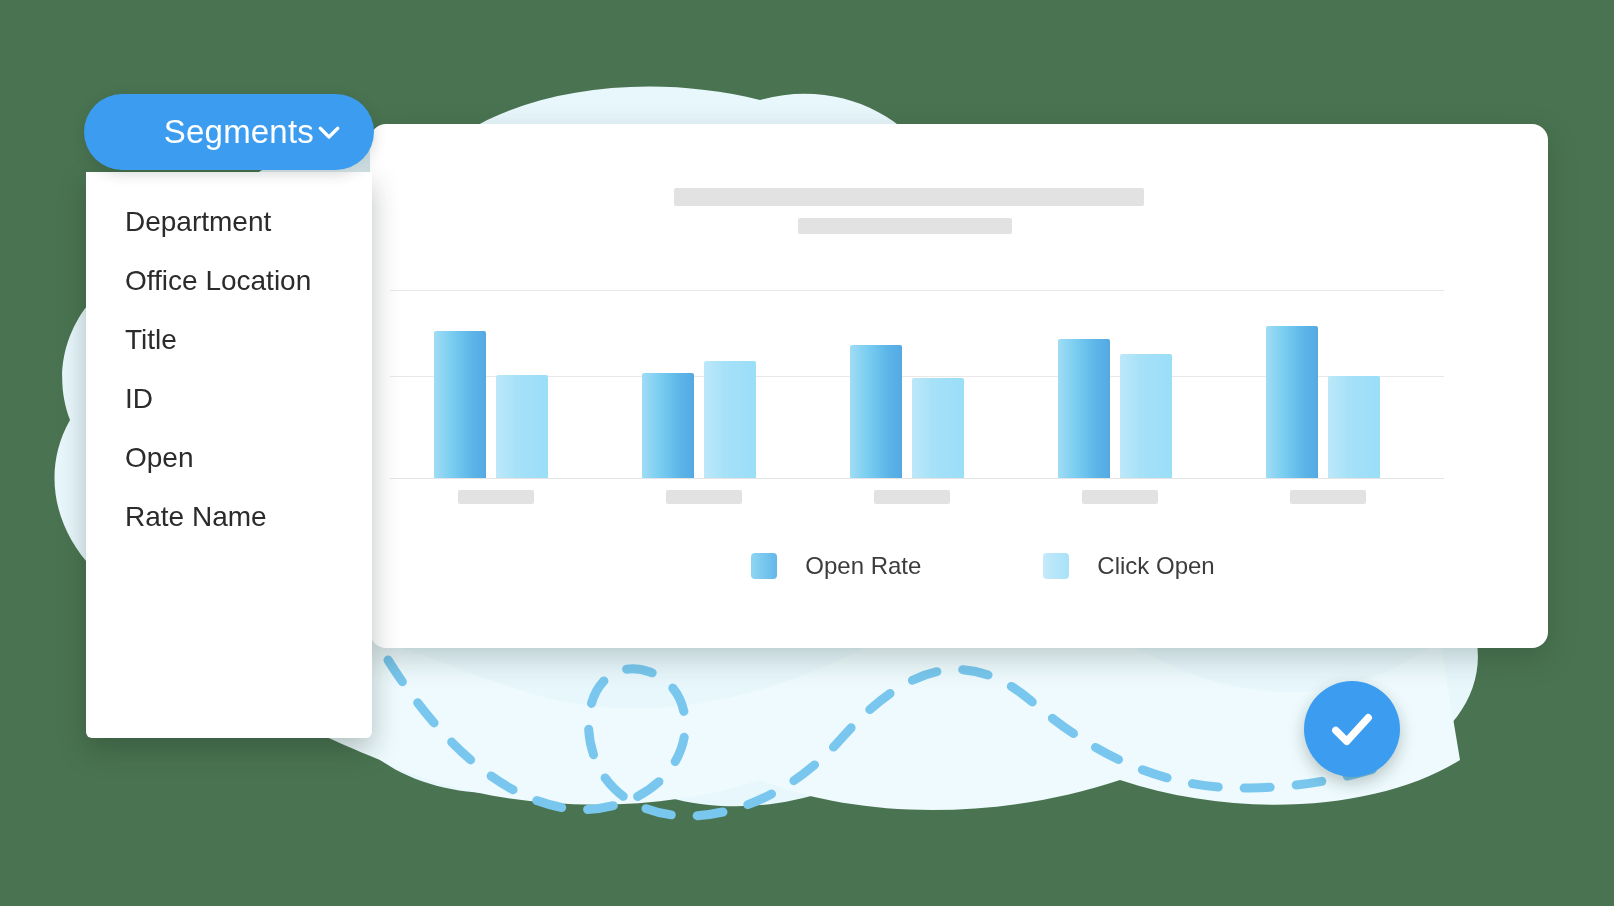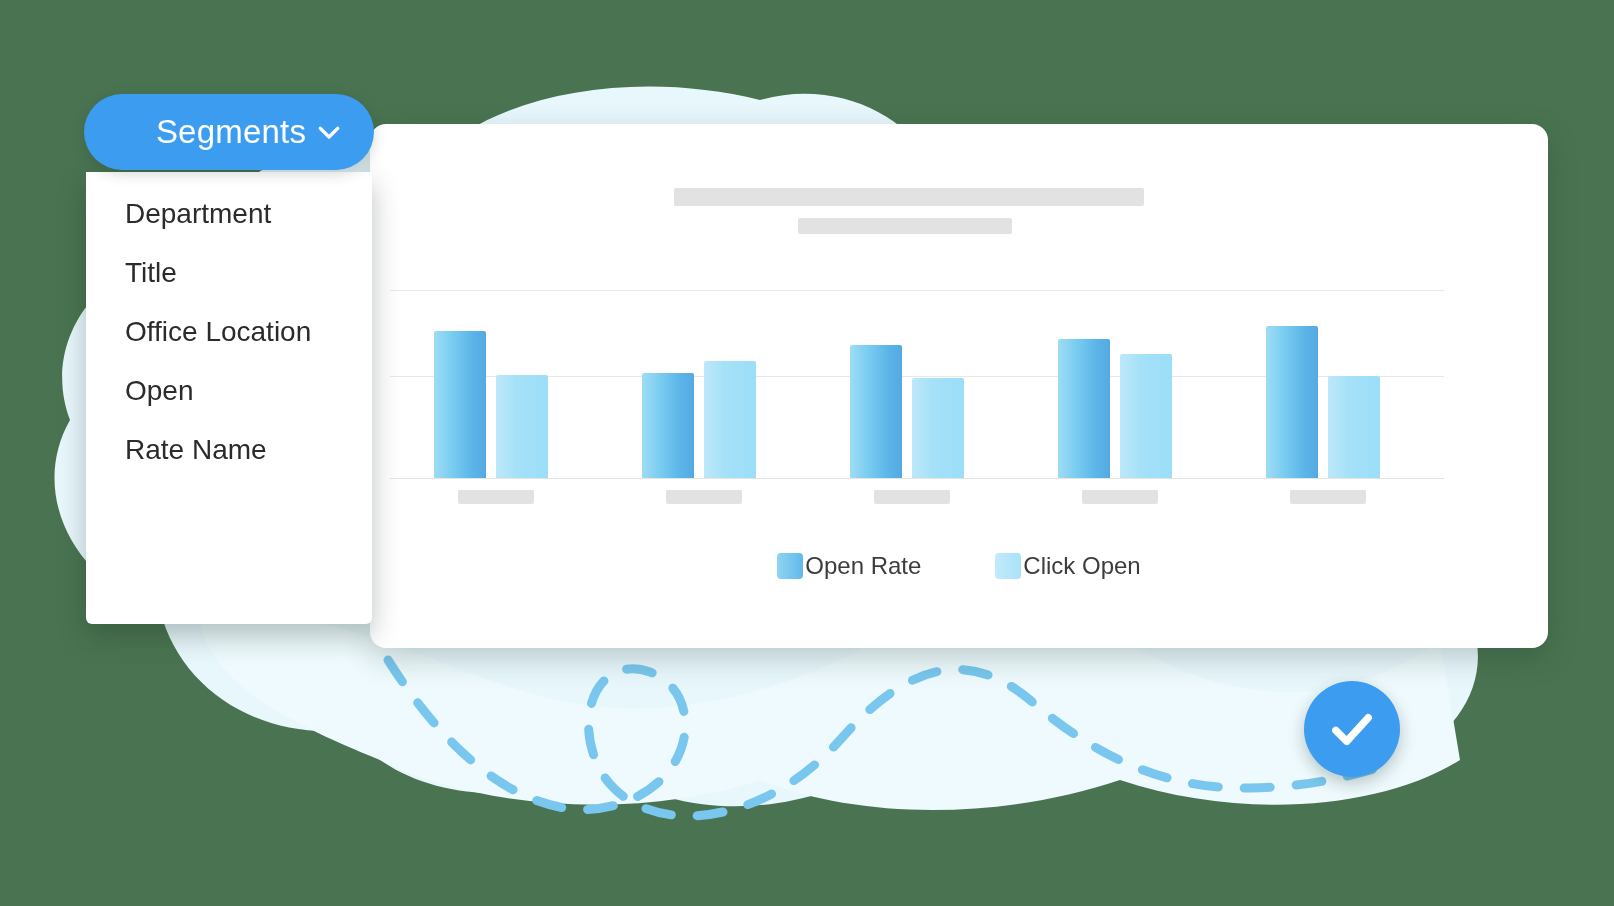--- a/index.html
+++ b/index.html
@@ -109,21 +109,22 @@
     top: 428px;
     width: 1178px;
     display: flex;
     justify-content: center;
     align-items: center;
     gap: 74px;
   }
   .legend-item {
     display: flex;
     align-items: center;
-    gap: 2px;
+    gap: 28px;
+    margin-left: 48px;
   }
   .legend-swatch {
     width: 26px;
     height: 26px;
     border-radius: 4px;
   }
   .legend-swatch.open {
     background: linear-gradient(to right, #8ed5f2 0%, #62b8ea 100%);
   }
   .legend-swatch.click {
@@ -151,42 +152,42 @@
     cursor: pointer;
     z-index: 40;
     box-shadow: 0 4px 14px rgba(20,40,30,0.18);
     border: none;
   }
   #segments-label {
     color: #ffffff;
     font-size: 33px;
     letter-spacing: 0.2px;
     flex: 1;
-    text-align: center;
+    text-align: right;
     font-family: "Liberation Sans", sans-serif;
     margin-left: 30px;
   }
   #chevron-down-icon {
     width: 30px;
     height: 30px;
     display: block;
   }
 
   
   #segments-dropdown {
     position: absolute;
     left: 86px;
     top: 172px;
     width: 286px;
-    height: 452px;
+    height: 566px;
     background: #ffffff;
     border-radius: 0 0 6px 6px;
     box-shadow: 0 12px 28px rgba(20,40,30,0.28);
     z-index: 30;
-    padding-top: 12px;
+    padding-top: 20px;
     overflow: hidden;
   }
   .dropdown-item {
     height: 59px;
     line-height: 59px;
     padding-left: 39px;
     font-size: 28px;
     color: #2b2b2b;
     cursor: pointer;
     white-space: nowrap;
@@ -306,22 +307,23 @@
       </div>
       <div class="legend-item">
         <span class="legend-swatch click"></span>
         <span class="legend-label">Click Open</span>
       </div>
     </div>
   </div>
 
   <div id="segments-dropdown">
     <div class="dropdown-item">Department</div>
+    <div class="dropdown-item">Office Location</div>
     <div class="dropdown-item">Title</div>
-    <div class="dropdown-item">Office Location</div>
+    <div class="dropdown-item">ID</div>
     <div class="dropdown-item">Open</div>
     <div class="dropdown-item">Rate Name</div>
   </div>
 
   <div id="segments-button">
     <span id="segments-label">Segments</span>
     <svg id="chevron-down-icon" viewBox="0 0 24 24" fill="none" xmlns="http://www.w3.org/2000/svg">
       <path d="M5 9 L12 16 L19 9" stroke="#ffffff" stroke-width="2.6" stroke-linecap="round" stroke-linejoin="round"></path>
     </svg>
   </div>

